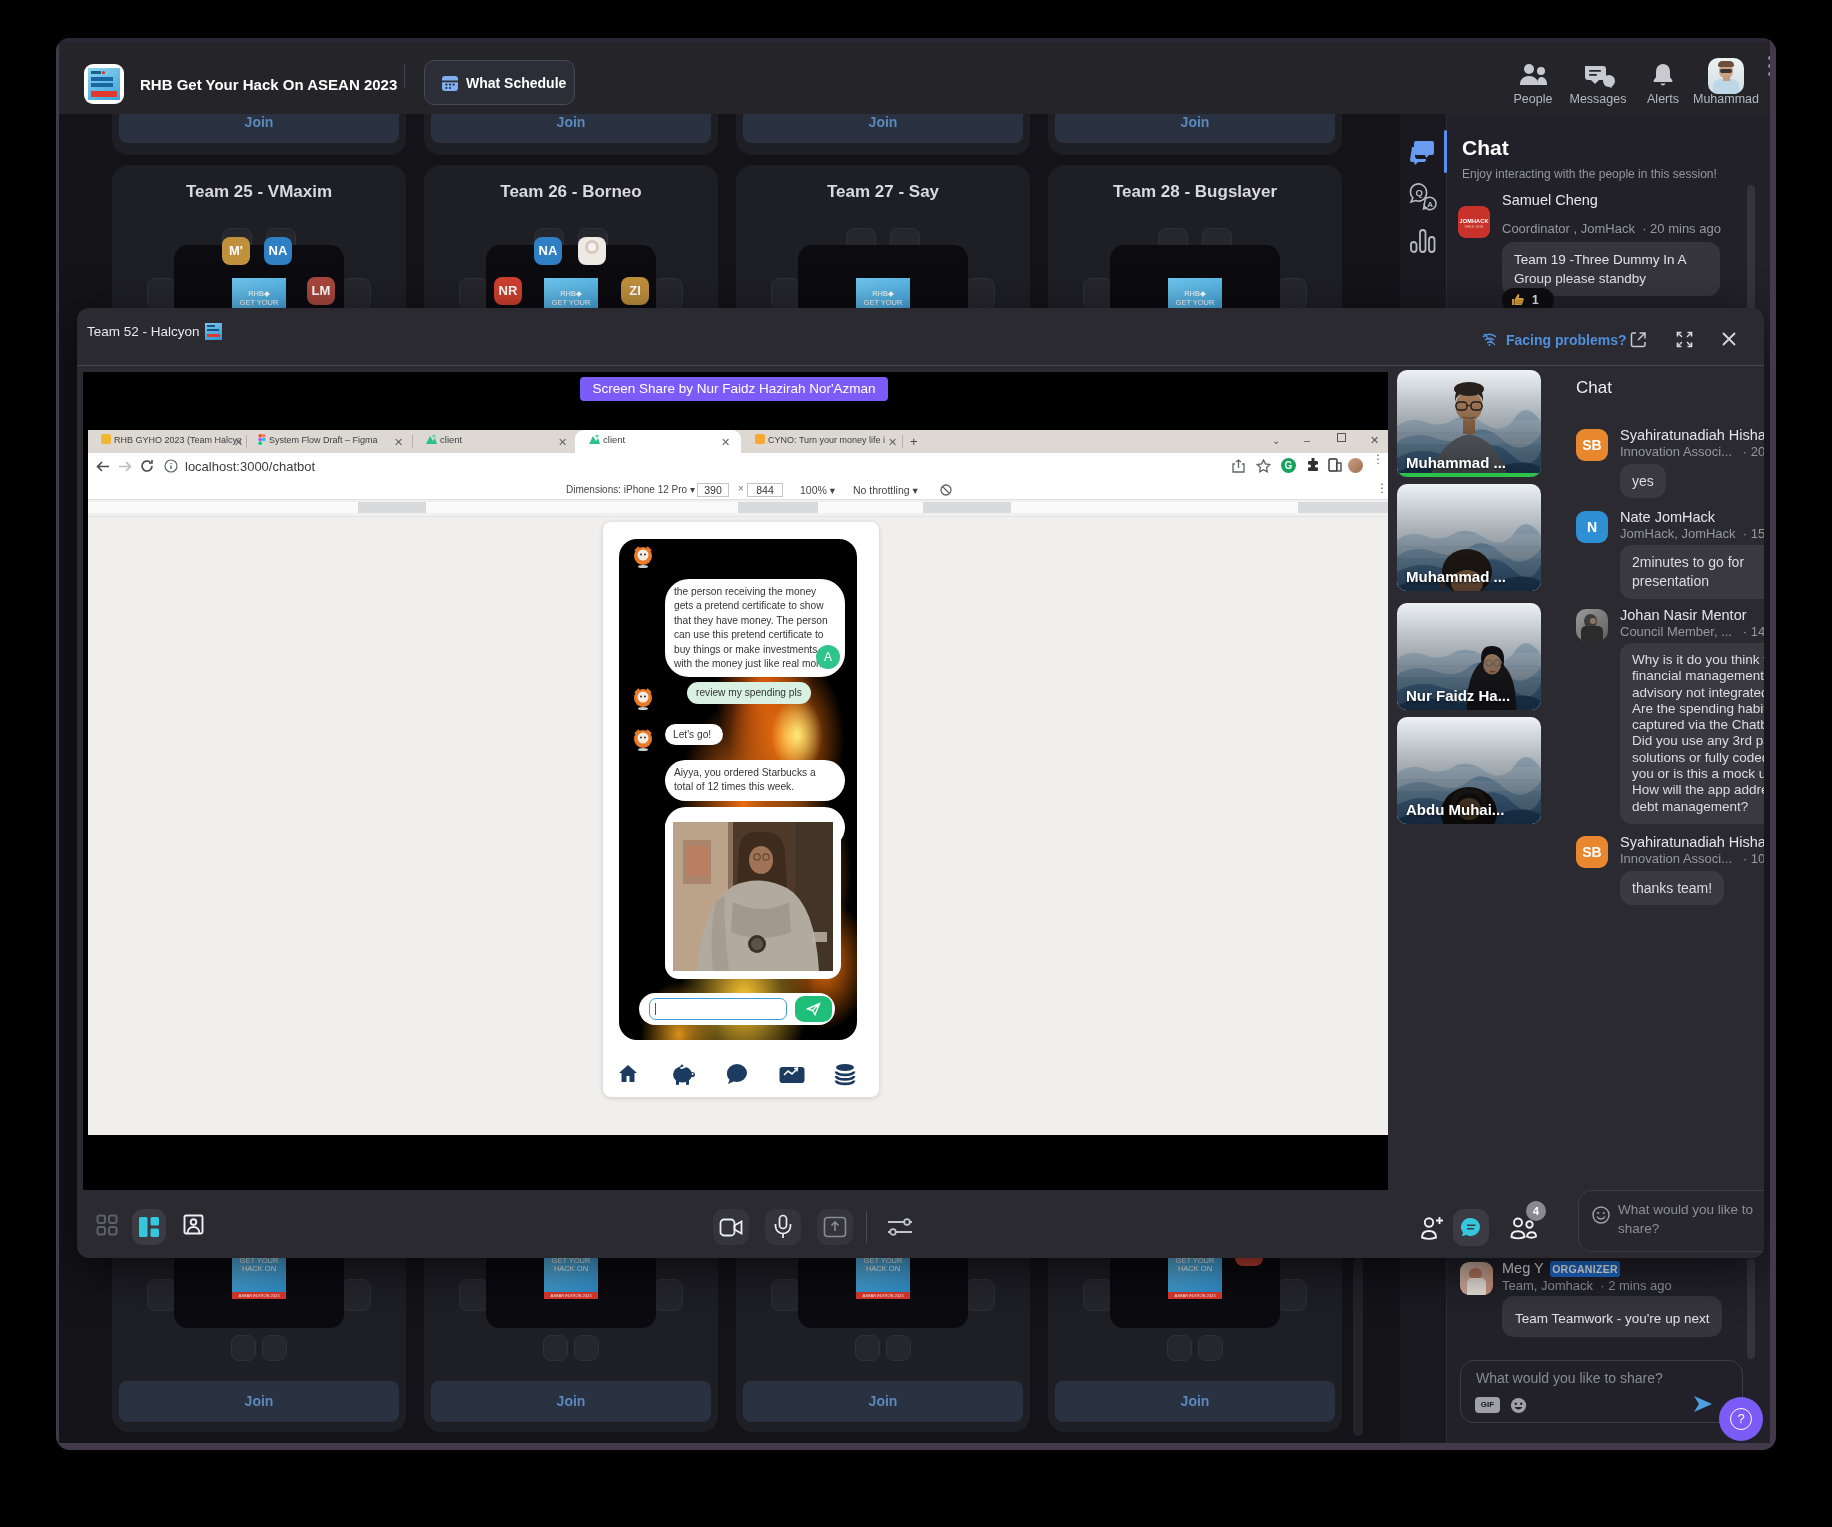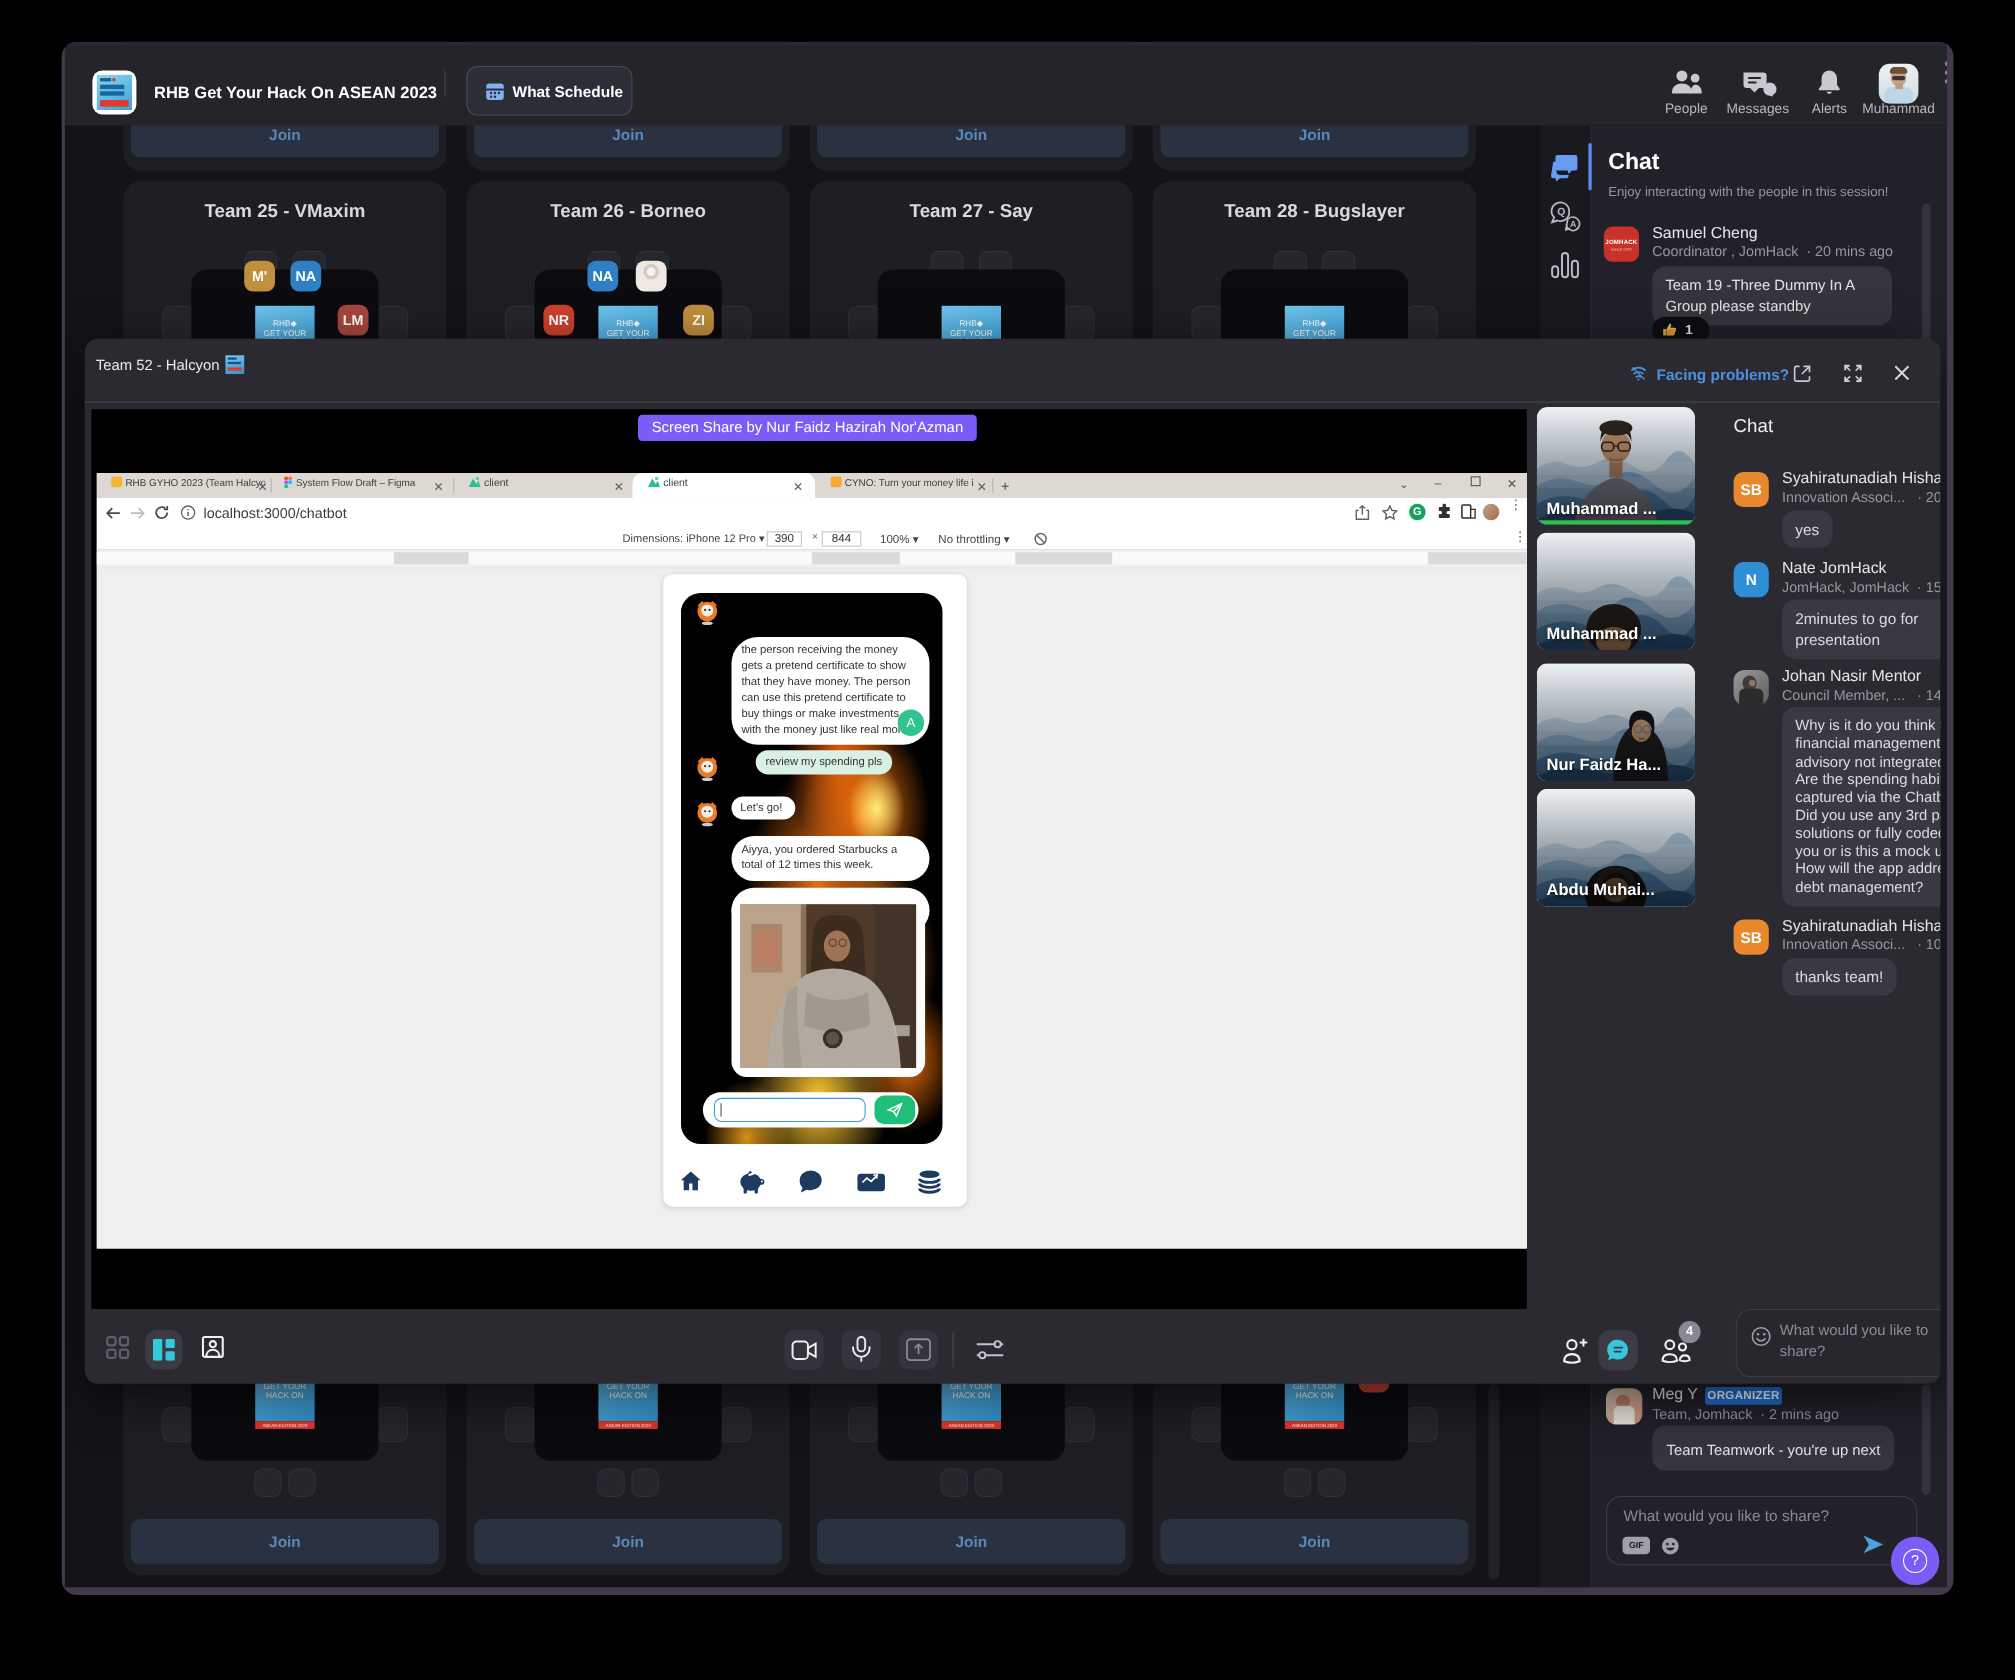--- a/index.html
+++ b/index.html
@@ -239,21 +239,21 @@
       <rect x="10" y="2" width="5.5" height="22" rx="2.7"></rect>
       <rect x="19" y="9" width="5.5" height="15" rx="2.7"></rect>
     </svg>
     <div class="abs" style="left:62px; top:22px; font-size:21px; font-weight:bold; color:#fff;">Chat</div>
     <div class="abs" style="left:62px; top:53px; font-size:12px; color:#96969e;">Enjoy interacting with the people in this session!</div>
 
     <div class="abs" style="left:58px; top:92px; width:32px; height:32px; border-radius:8px; background:#c8322b; text-align:center;">
       <div style="font-size:5.5px; font-weight:bold; color:#fff; padding-top:12px; letter-spacing:.2px;">JOMHACK</div>
       <div style="font-size:3.5px; color:#f2b7b3; margin-top:1px;">WHLE SITE</div>
     </div>
-    <div class="sbname abs" style="left:102px; top:90px;">Samuel Cheng</div>
+    <div class="sbname abs" style="left:102px; top:78px;">Samuel Cheng</div>
     <div class="sbsub abs" style="left:102px; top:107px;">Coordinator , JomHack &nbsp;· 20 mins ago</div>
     <div class="sbbub" style="left:102px; top:128px; width:218px; font-size:13.5px;">Team 19 -Three Dummy In A Group please standby</div>
     <div class="abs" style="left:102px; top:174px; width:52px; height:24px; background:#0e0e12; border-radius:12px;">
       <svg class="abs" style="left:8px; top:4px;" width="15" height="15" viewBox="0 0 15 15">
         <path d="M2 7h2.5v6H2z" fill="#e8a33d"></path>
           <path d="M5 7l3-5c.8 0 1.5.7 1.2 1.8L8.6 6h3.9c.9 0 1.5.8 1.2 1.6l-1.5 4.4c-.2.6-.8 1-1.4 1H5z" fill="#f0b44c"></path>
         <path d="M6 8.2h7M6 9.8h6.6M6 11.4h6" stroke="#b67d22" stroke-width=".7"></path>
       </svg>
       <div class="abs" style="left:30px; top:5px; font-size:12px; font-weight:bold; color:#e8e8ec;">1</div>
     </div>

